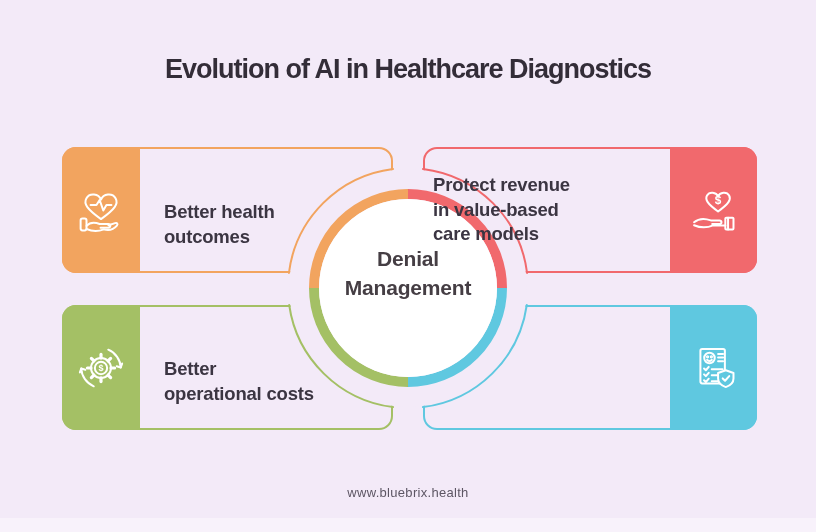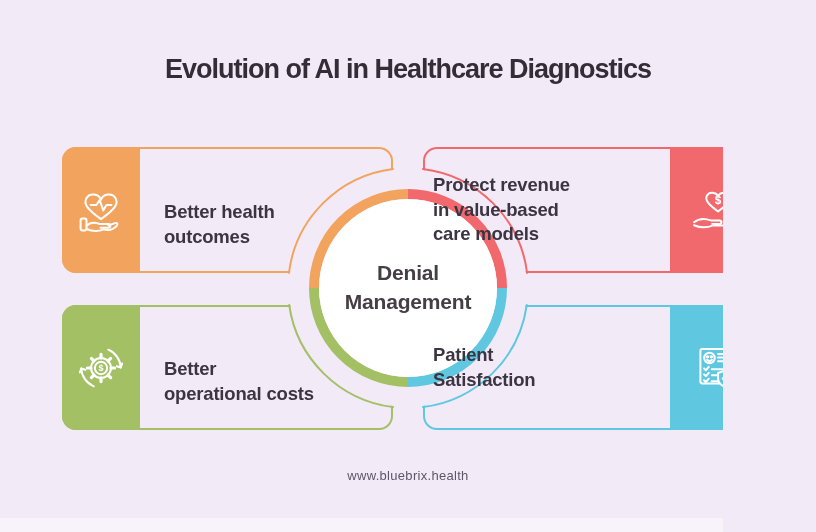--- a/index.html
+++ b/index.html
@@ -8,21 +8,21 @@
     --red:#f1696d;
     --green:#a4c065;
     --cyan:#5fc8e0;
     --dark:#3b3542;
     --footer:#5d5664;
   }
   *{margin:0;padding:0;box-sizing:border-box;}
   html,body{background:var(--bg);}
   .stage{
     position:relative;
-    width:723px;height:532px;
+    width:816px;height:532px;
     background:var(--bg);
     overflow:hidden;
     font-family:"Liberation Sans","DejaVu Sans",sans-serif;
   }
   .bottom-band{
     position:absolute;left:0;bottom:0;width:816px;height:14px;
     background:#f8f2fb;
   }
   .title{
     position:absolute;top:54px;left:0;width:816px;
@@ -74,30 +74,30 @@
   }
   .thin{fill:none;stroke-width:2px;stroke-linecap:round;}
   .ring{fill:none;stroke-width:10px;}
   .st-o{stroke:var(--orange);}
   .st-r{stroke:var(--red);}
   .st-g{stroke:var(--green);}
   .st-c{stroke:var(--cyan);}
 
   .center-label{
     position:absolute;z-index:5;
-    left:308px;top:259px;width:200px;
+    left:308px;top:245px;width:200px;
     text-align:center;
     font-size:21px;font-weight:700;line-height:1.36;
     letter-spacing:-0.2px;
     color:#453e44;
     white-space:pre-line;
   }
   .footer{
     position:absolute;z-index:5;
-    left:0;top:468px;width:816px;
+    left:0;top:485px;width:816px;
     text-align:center;
     font-size:13px;font-weight:400;letter-spacing:0.3px;
     color:var(--footer);
   }
   
   .wicon{stroke:#fff;fill:none;stroke-width:2;stroke-linecap:round;stroke-linejoin:round;}
   .wtext{fill:#fff;stroke:none;font-family:"Liberation Sans",sans-serif;font-weight:bold;}
 </style>
 </head>
 <body>
@@ -181,22 +181,20 @@
           <path d="M24.3 23 q2.7 2.6 5.4 0"></path>
           <path d="M36.5 16.5 h5.5 M36.5 20.5 h5.5 M36.5 24.5 h5.5"></path>
           <path d="M21 32.5 l2 2 l3.2 -3.7 M29.5 33.5 h12"></path>
           <path d="M21 39 l2 2 l3.2 -3.7 M29.5 40 h12"></path>
           <path d="M21 45.5 l2 2 l3.2 -3.7 M29.5 46.5 h7"></path>
           <path d="M45 34.5 l8.5 3 v6.2 c0 4.6 -3.4 7.7 -8.5 9.4 c-5.1 -1.7 -8.5 -4.8 -8.5 -9.4 v-6.2 Z" fill="#5fc8e0"></path>
           <path d="M41.6 43.5 l2.6 2.6 l4.6 -5.2"></path>
         </g>
       </svg>
     </div>
-    <div class="label">Patient
-Satisfaction</div>
   </div>
 
   <svg class="overlay" viewBox="0 0 816 532">
     <circle cx="408" cy="288" r="119" fill="#f3eaf8"></circle>
     <path class="thin st-o" d="M 393 168.9 A 120 120 0 0 0 288.9 273"></path>
     <path class="thin st-r" d="M 423 168.9 A 120 120 0 0 1 527.1 273"></path>
     <path class="thin st-g" d="M 289.2 305 A 120 120 0 0 0 393 407.1"></path>
     <path class="thin st-c" d="M 423 407.1 A 120 120 0 0 0 526.8 305"></path>
     <path class="ring st-o" d="M 408 194 A 94 94 0 0 0 314 288"></path>
     <path class="ring st-r" d="M 408 194 A 94 94 0 0 1 502 288"></path>

